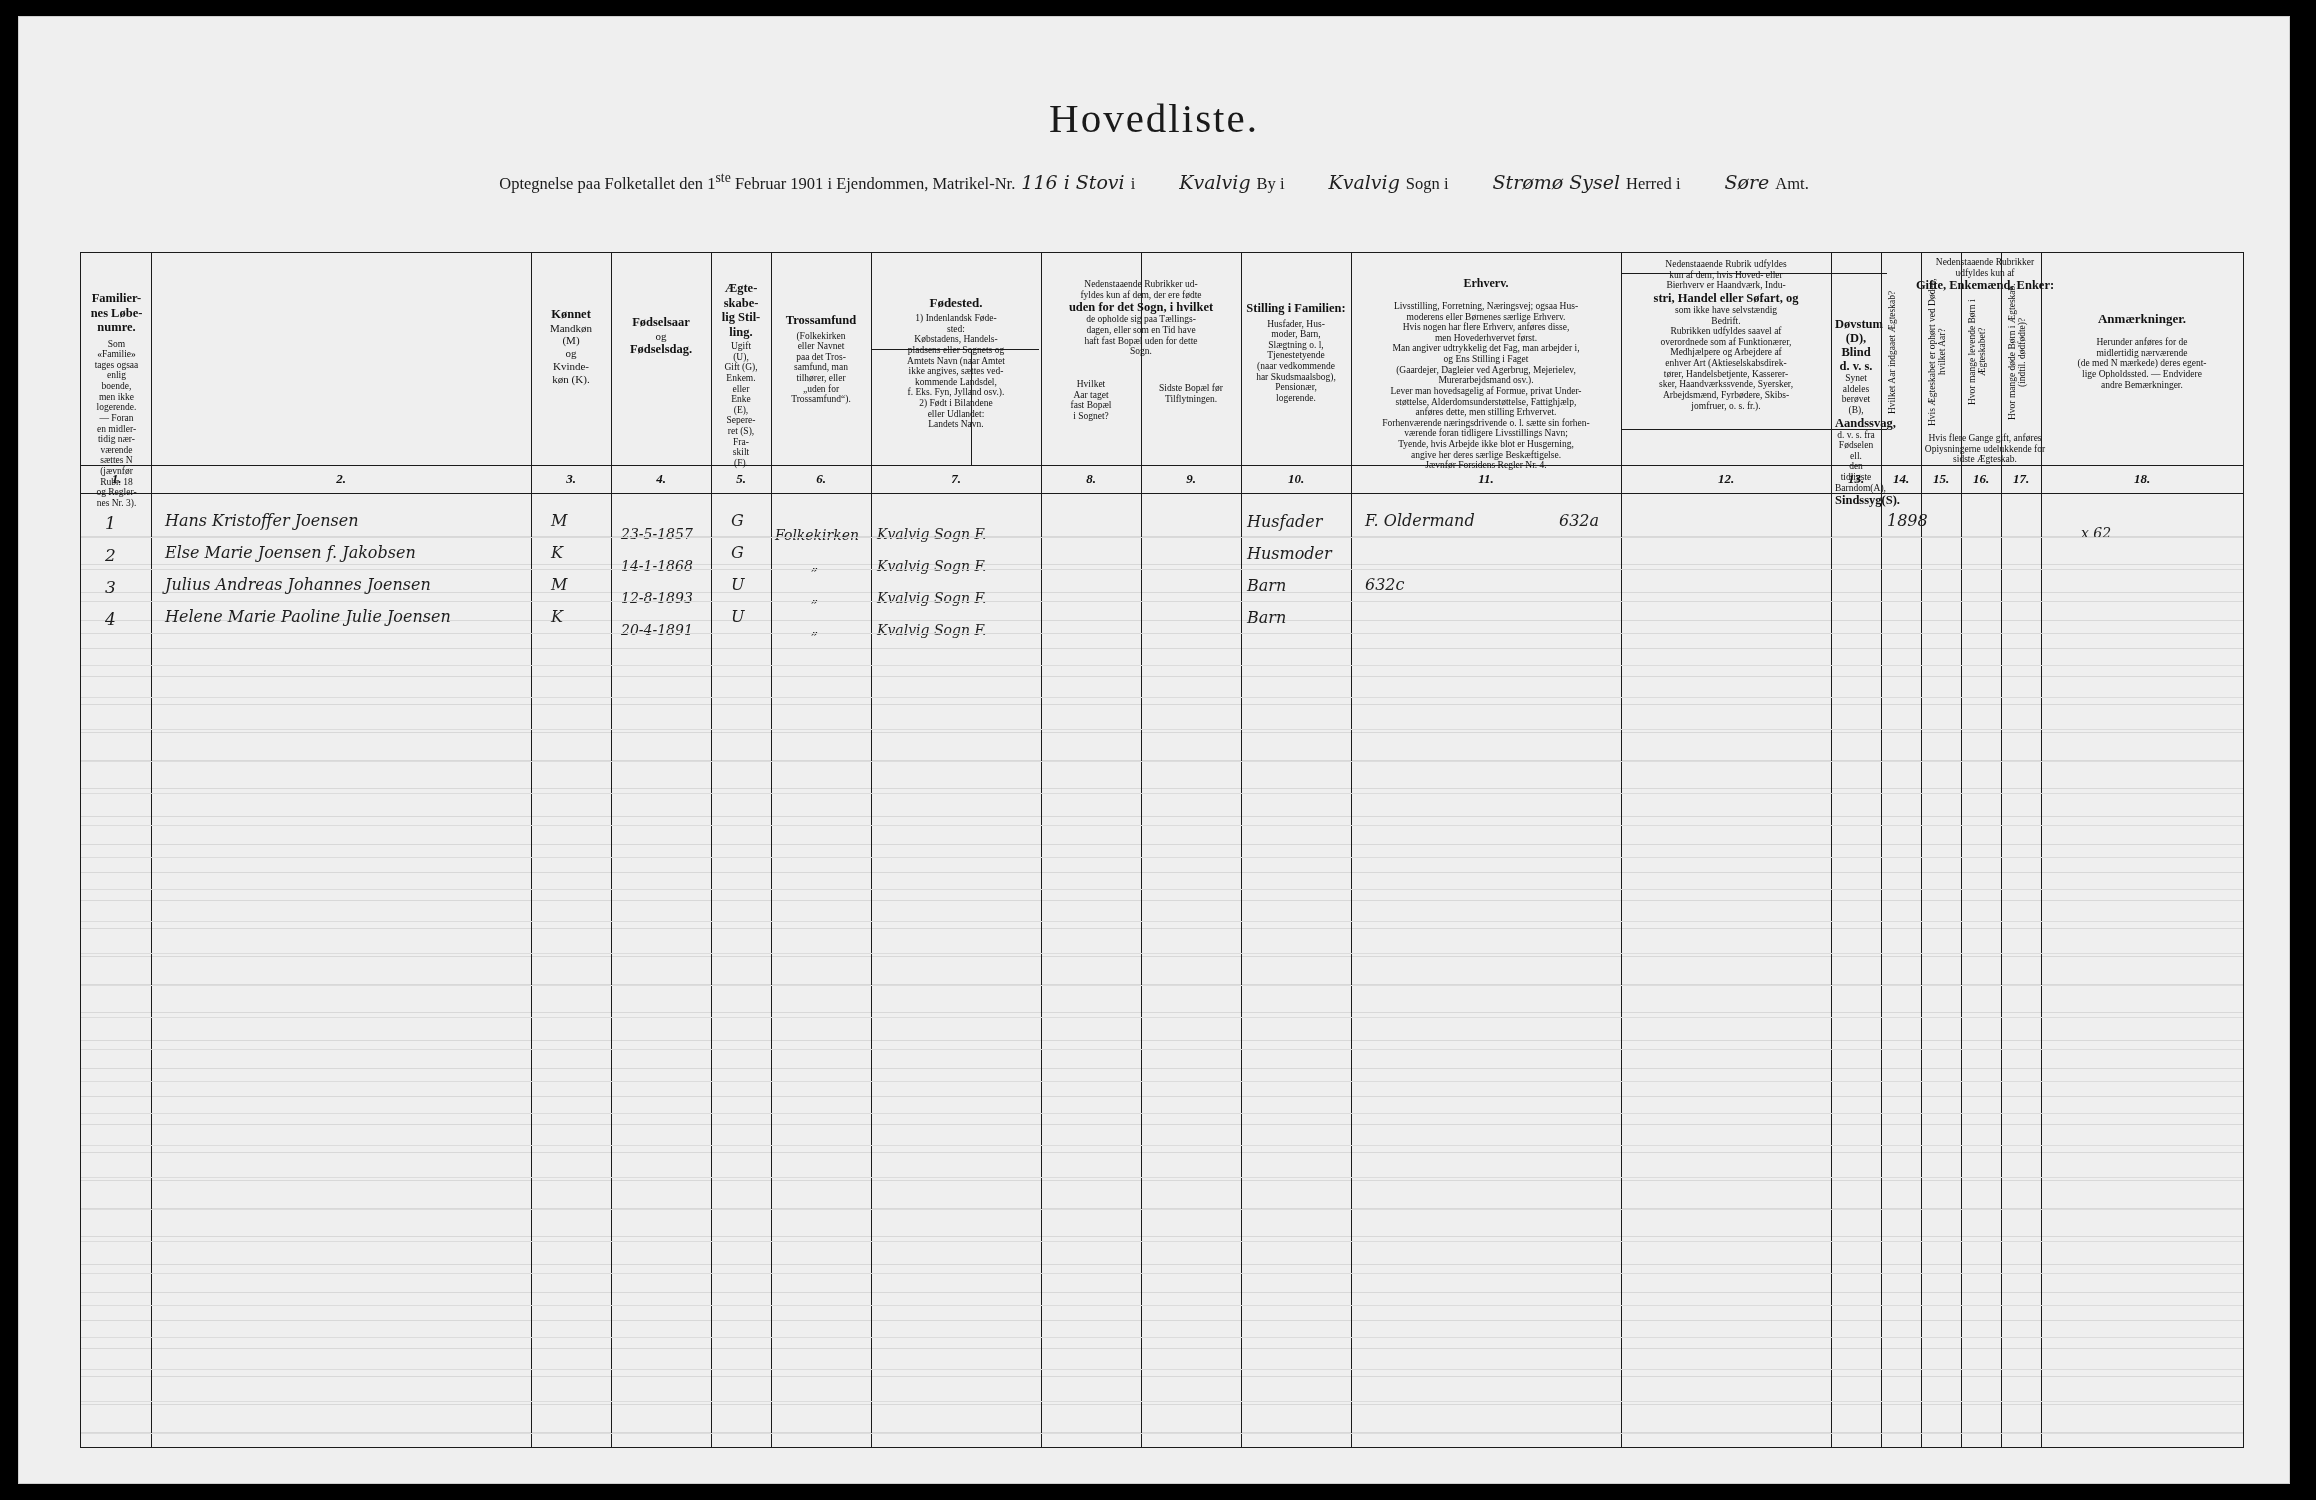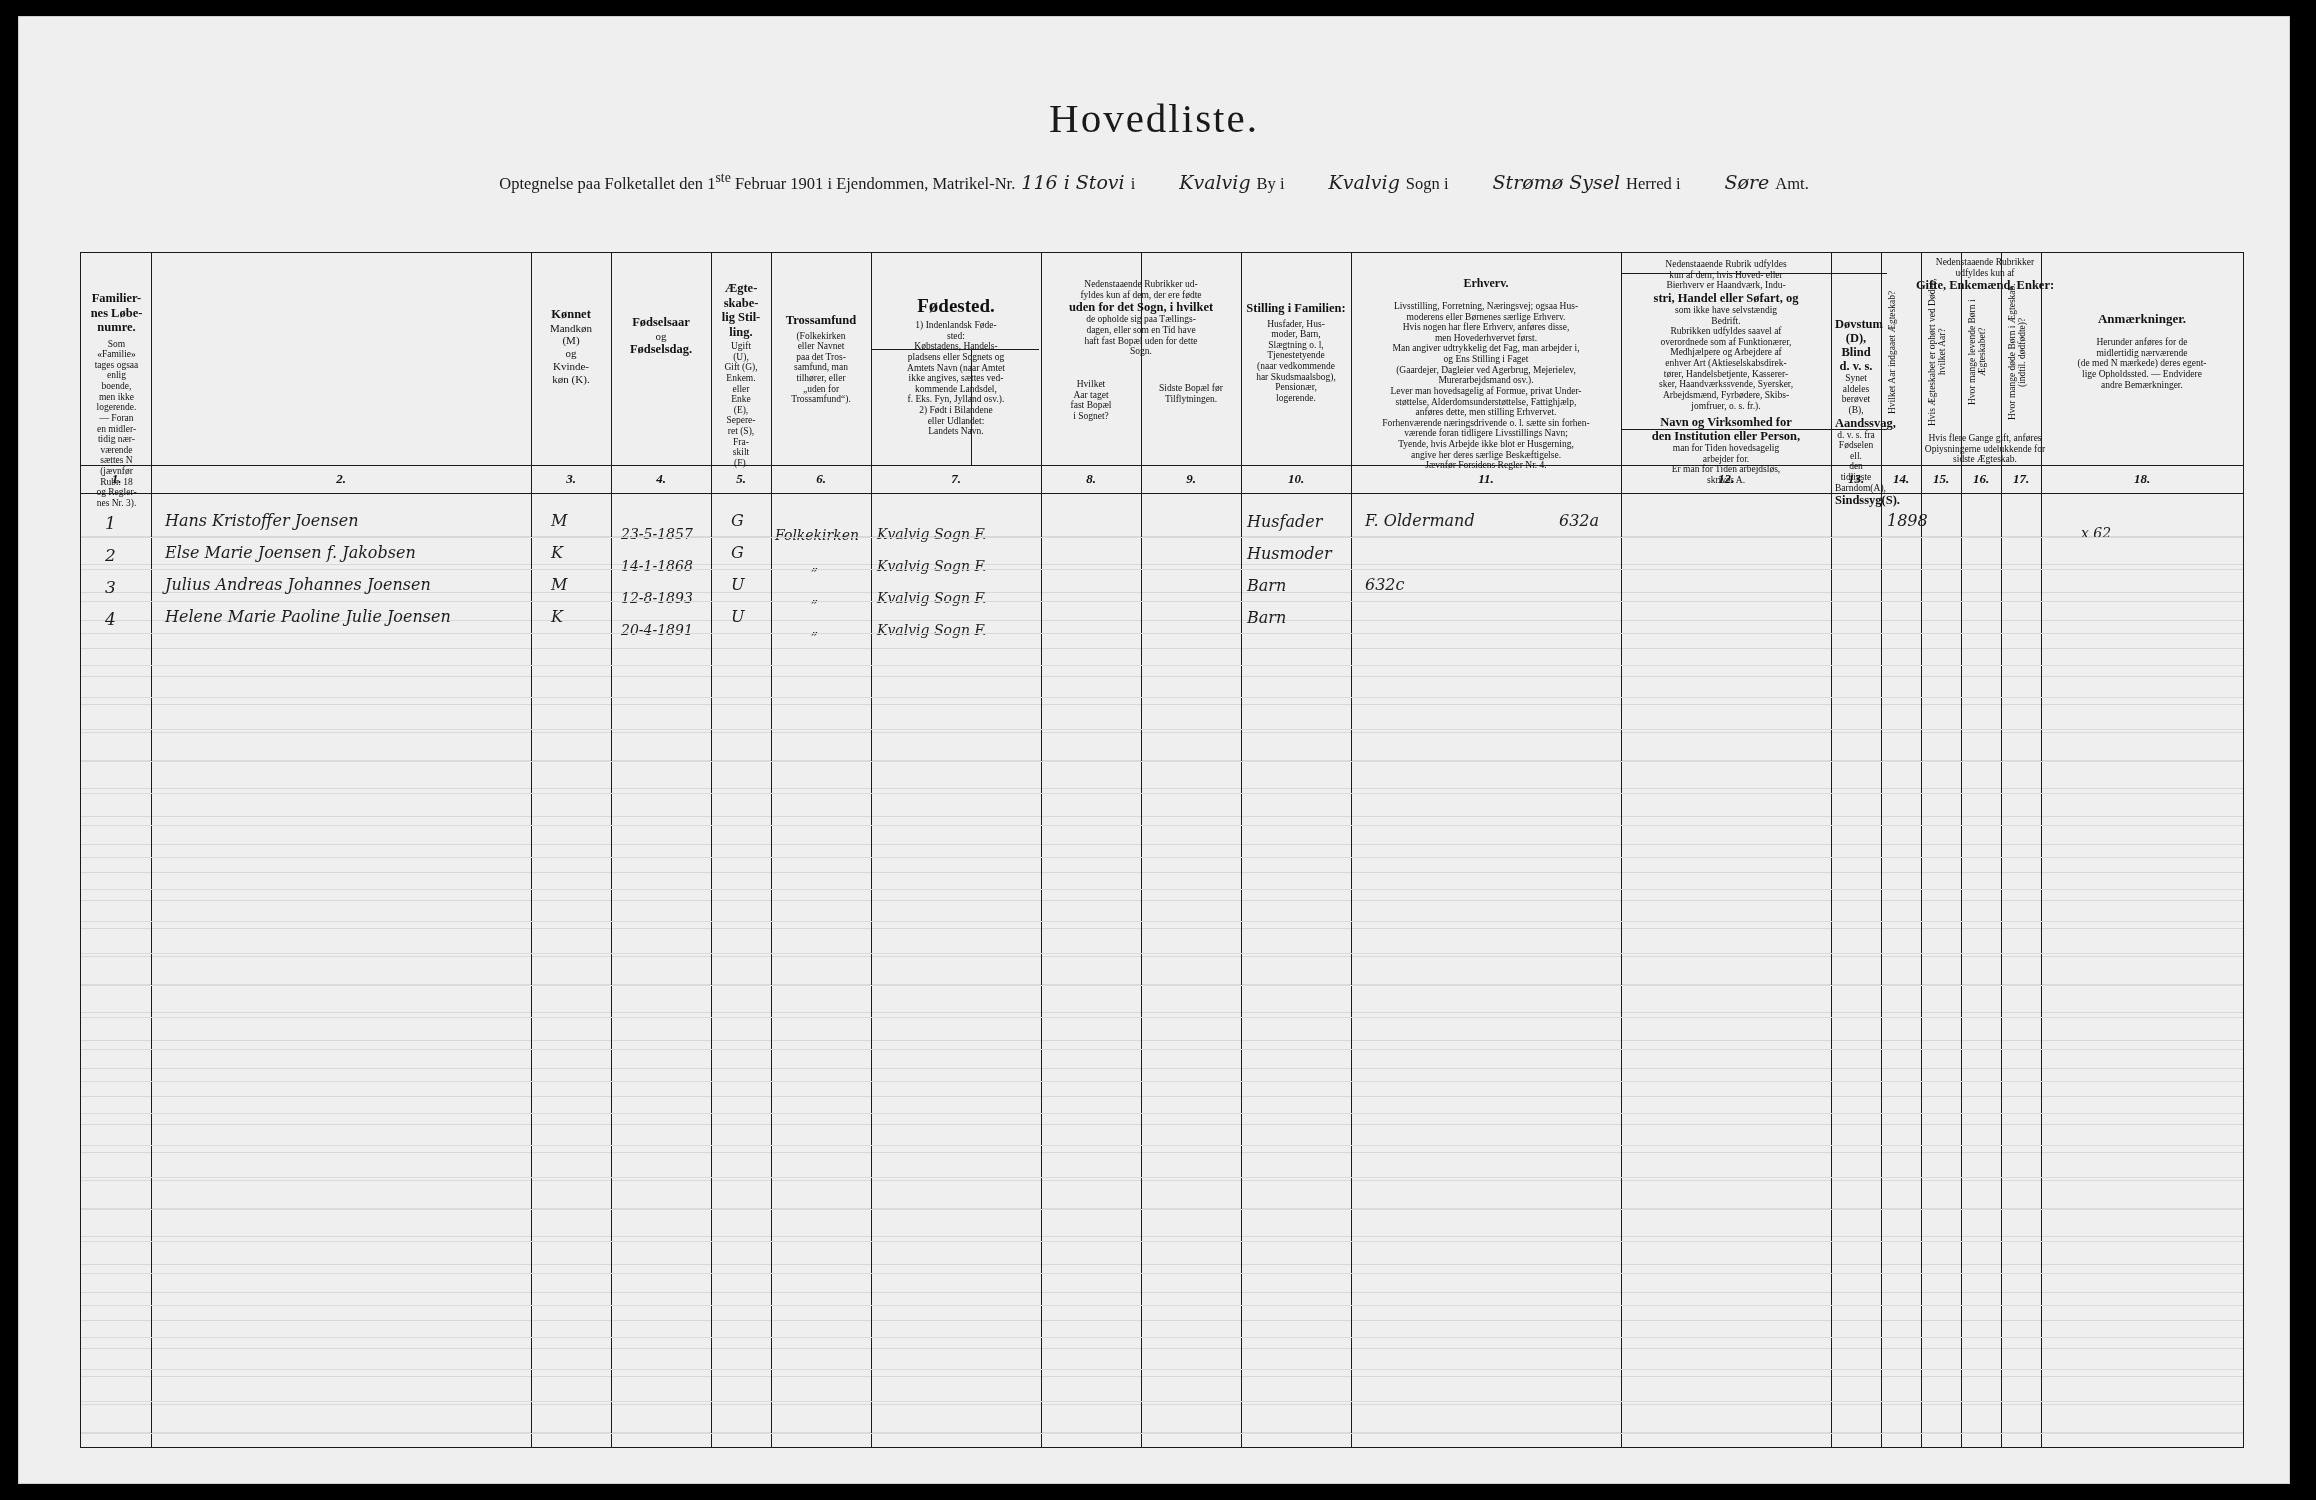--- a/index.html
+++ b/index.html
@@ -222,21 +222,21 @@
           <span>eller Navnet</span><br>
           <span>paa det Tros-</span><br>
           <span>samfund, man</span><br>
           <span>tilhører, eller</span><br>
           <span>„uden for</span><br>
           <span>Trossamfund“).</span>
         </span>
       </div>
 
       <div class="cellhead" style="left:791px;top:40px;width:168px">
-        <b style="font-size:19px">Fødested.</b>
+        <b style="font-size:13px">Fødested.</b>
         <span class="tiny" style="margin-top:3px">
           <span>1) Indenlandsk Føde-</span><br>
           <span>sted:</span><br>
           <span>Købstadens, Handels-</span><br>
           <span>pladsens eller Sognets og</span><br>
           <span>Amtets Navn (naar Amtet</span><br>
           <span>ikke angives, sættes ved-</span><br>
           <span>kommende Landsdel,</span><br>
           <span>f. Eks. Fyn, Jylland osv.).</span><br>
           <span>2) Født i Bilandene</span><br>
@@ -318,28 +318,20 @@
           <span>som ikke have selvstændig</span><br>
           <span>Bedrift.</span><br>
           <span>Rubrikken udfyldes saavel af</span><br>
           <span>overordnede som af Funktionærer,</span><br>
           <span>Medhjælpere og Arbejdere af</span><br>
           <span>enhver Art (Aktieselskabsdirek-</span><br>
           <span>tører, Handelsbetjente, Kasserer-</span><br>
           <span>sker, Haandværkssvende, Syersker,</span><br>
           <span>Arbejdsmænd, Fyrbødere, Skibs-</span><br>
           <span>jomfruer, o. s. fr.).</span>
-        </span>
-        <span class="tiny" style="margin-top:4px">
-          <b>Navn og Virksomhed for</b><br>
-          <b>den Institution eller Person,</b><br>
-          <span>man for Tiden hovedsagelig</span><br>
-          <span>arbejder for.</span><br>
-          <span>Er man for Tiden arbejdsløs,</span><br>
-          <span>skrives A.</span>
         </span>
       </div>
 
       <div class="cellhead" style="left:1751px;top:62px;width:48px">
         <span class="tiny">
           <b>Døvstum (D),</b><br>
           <b>Blind d. v. s.</b><br>
           <span>Synet aldeles</span><br>
           <span>berøvet (B),</span><br>
           <b>Aandssvag,</b><br>

